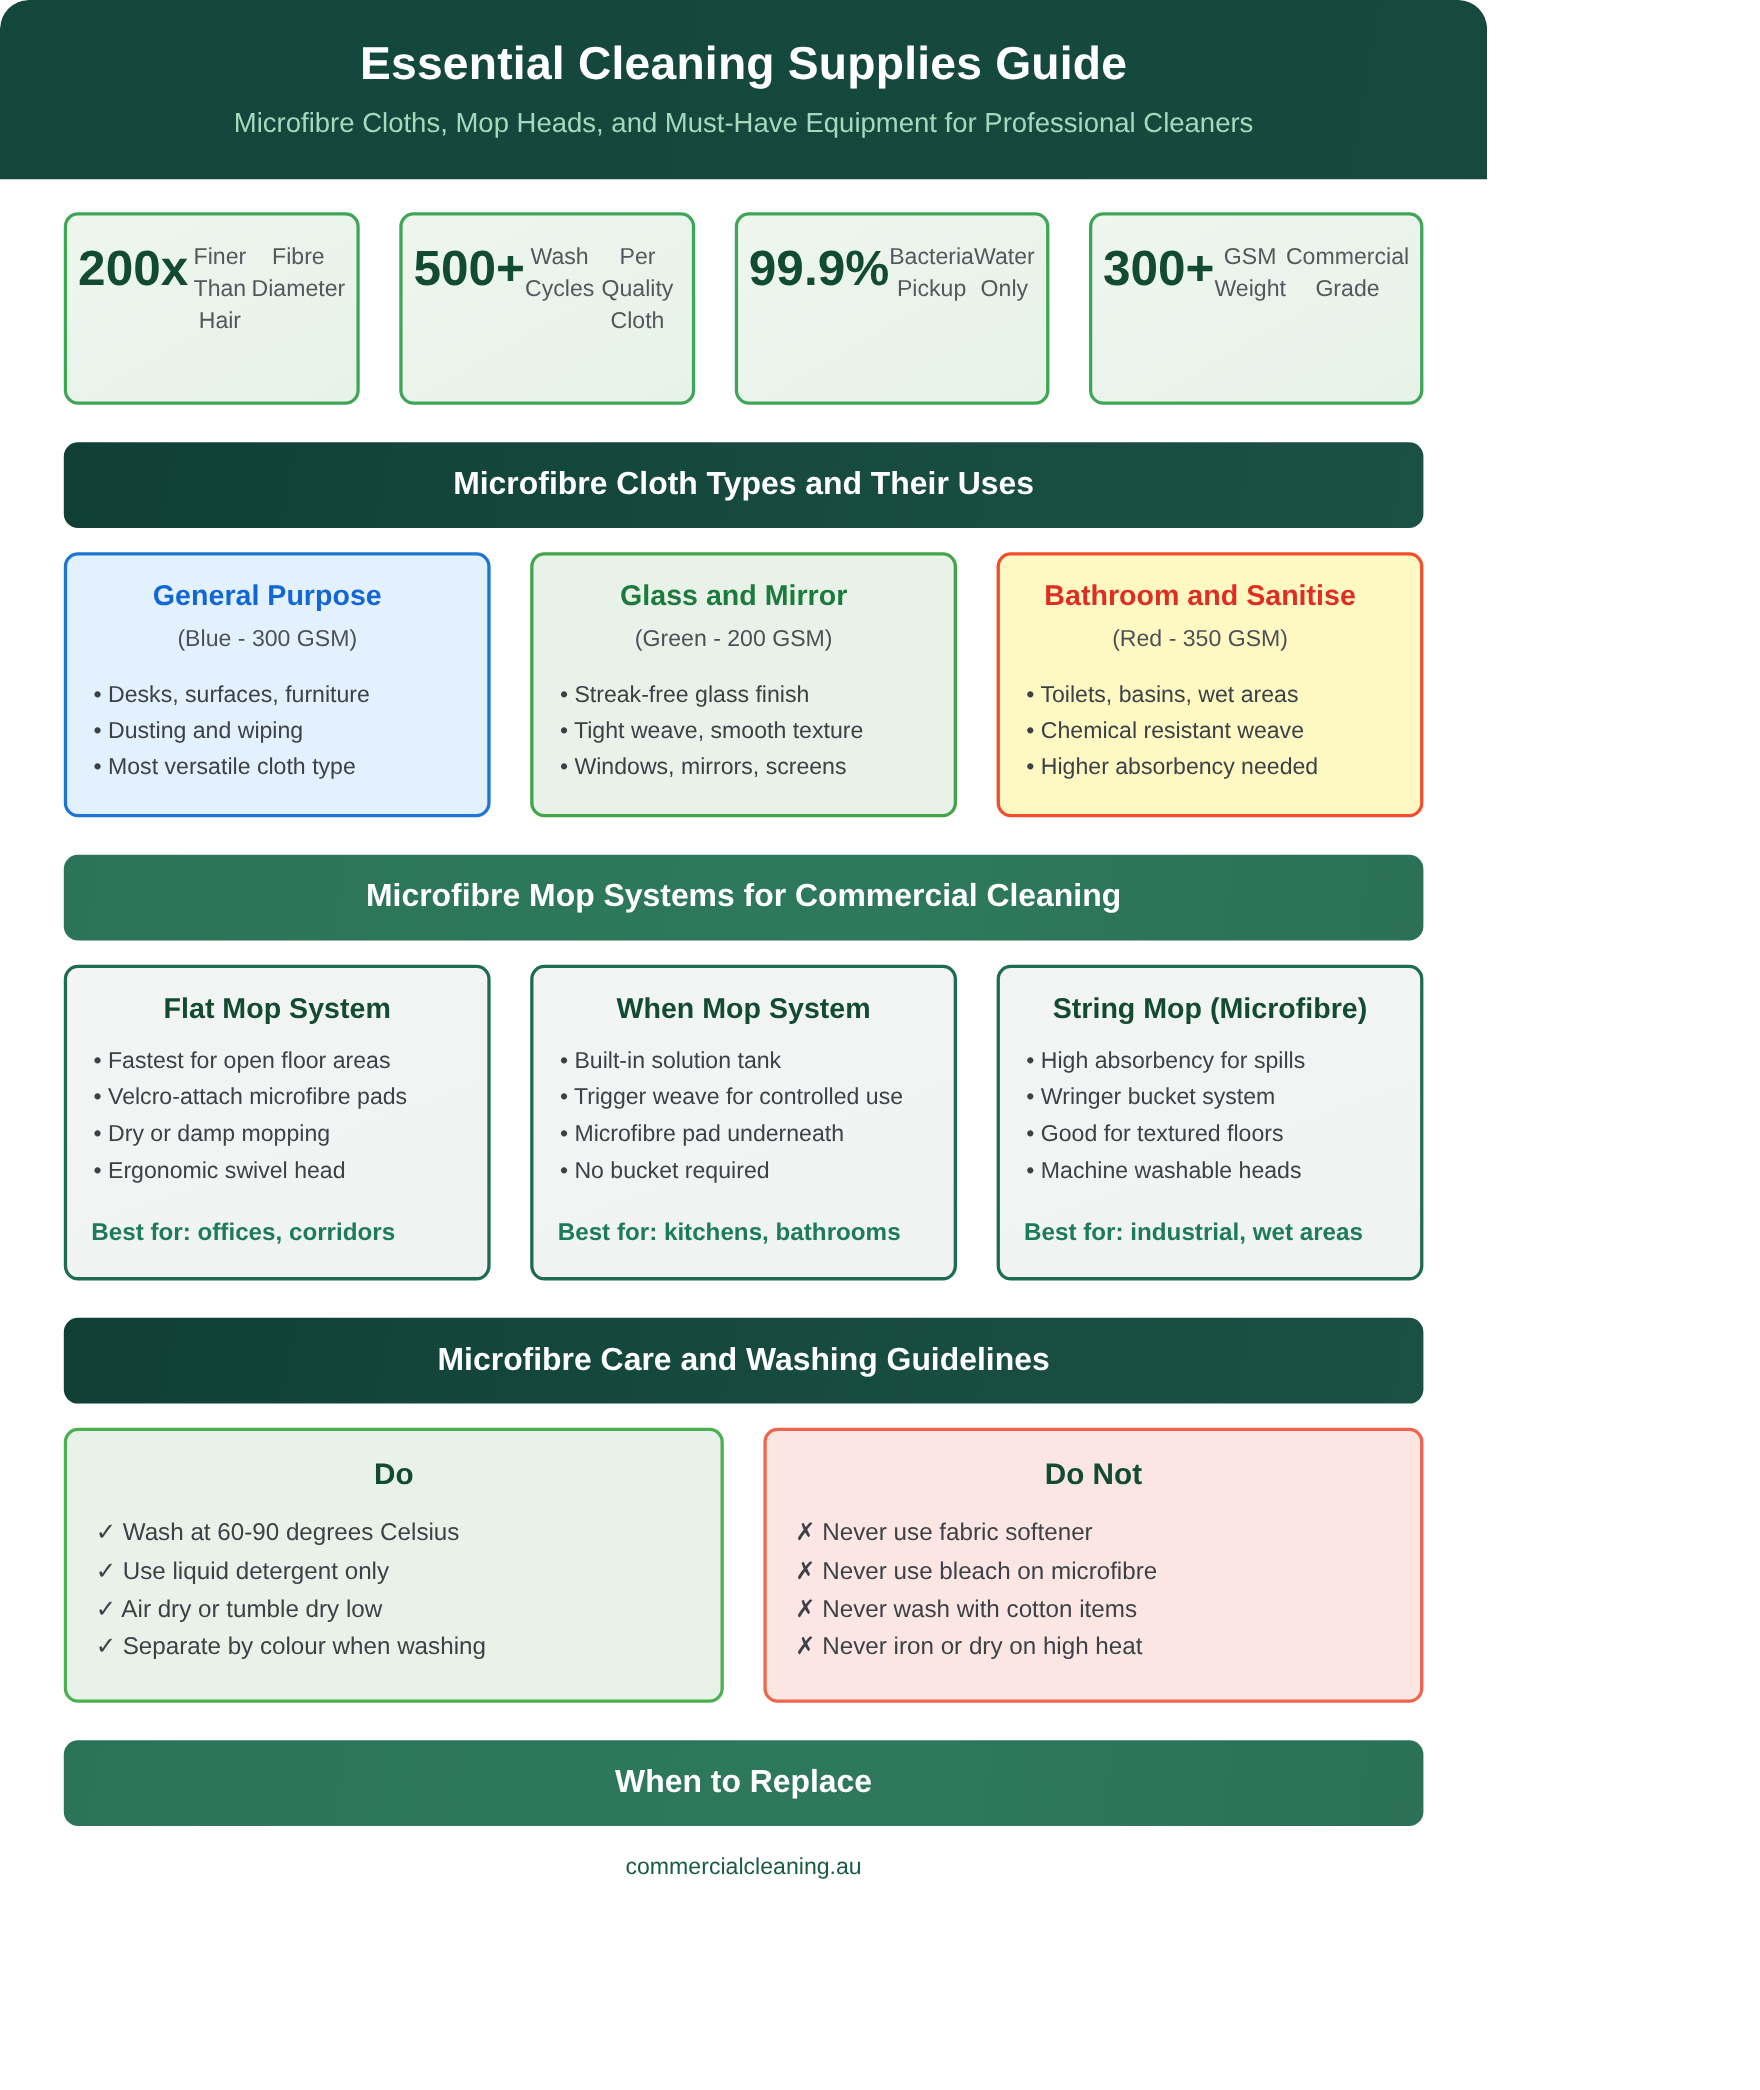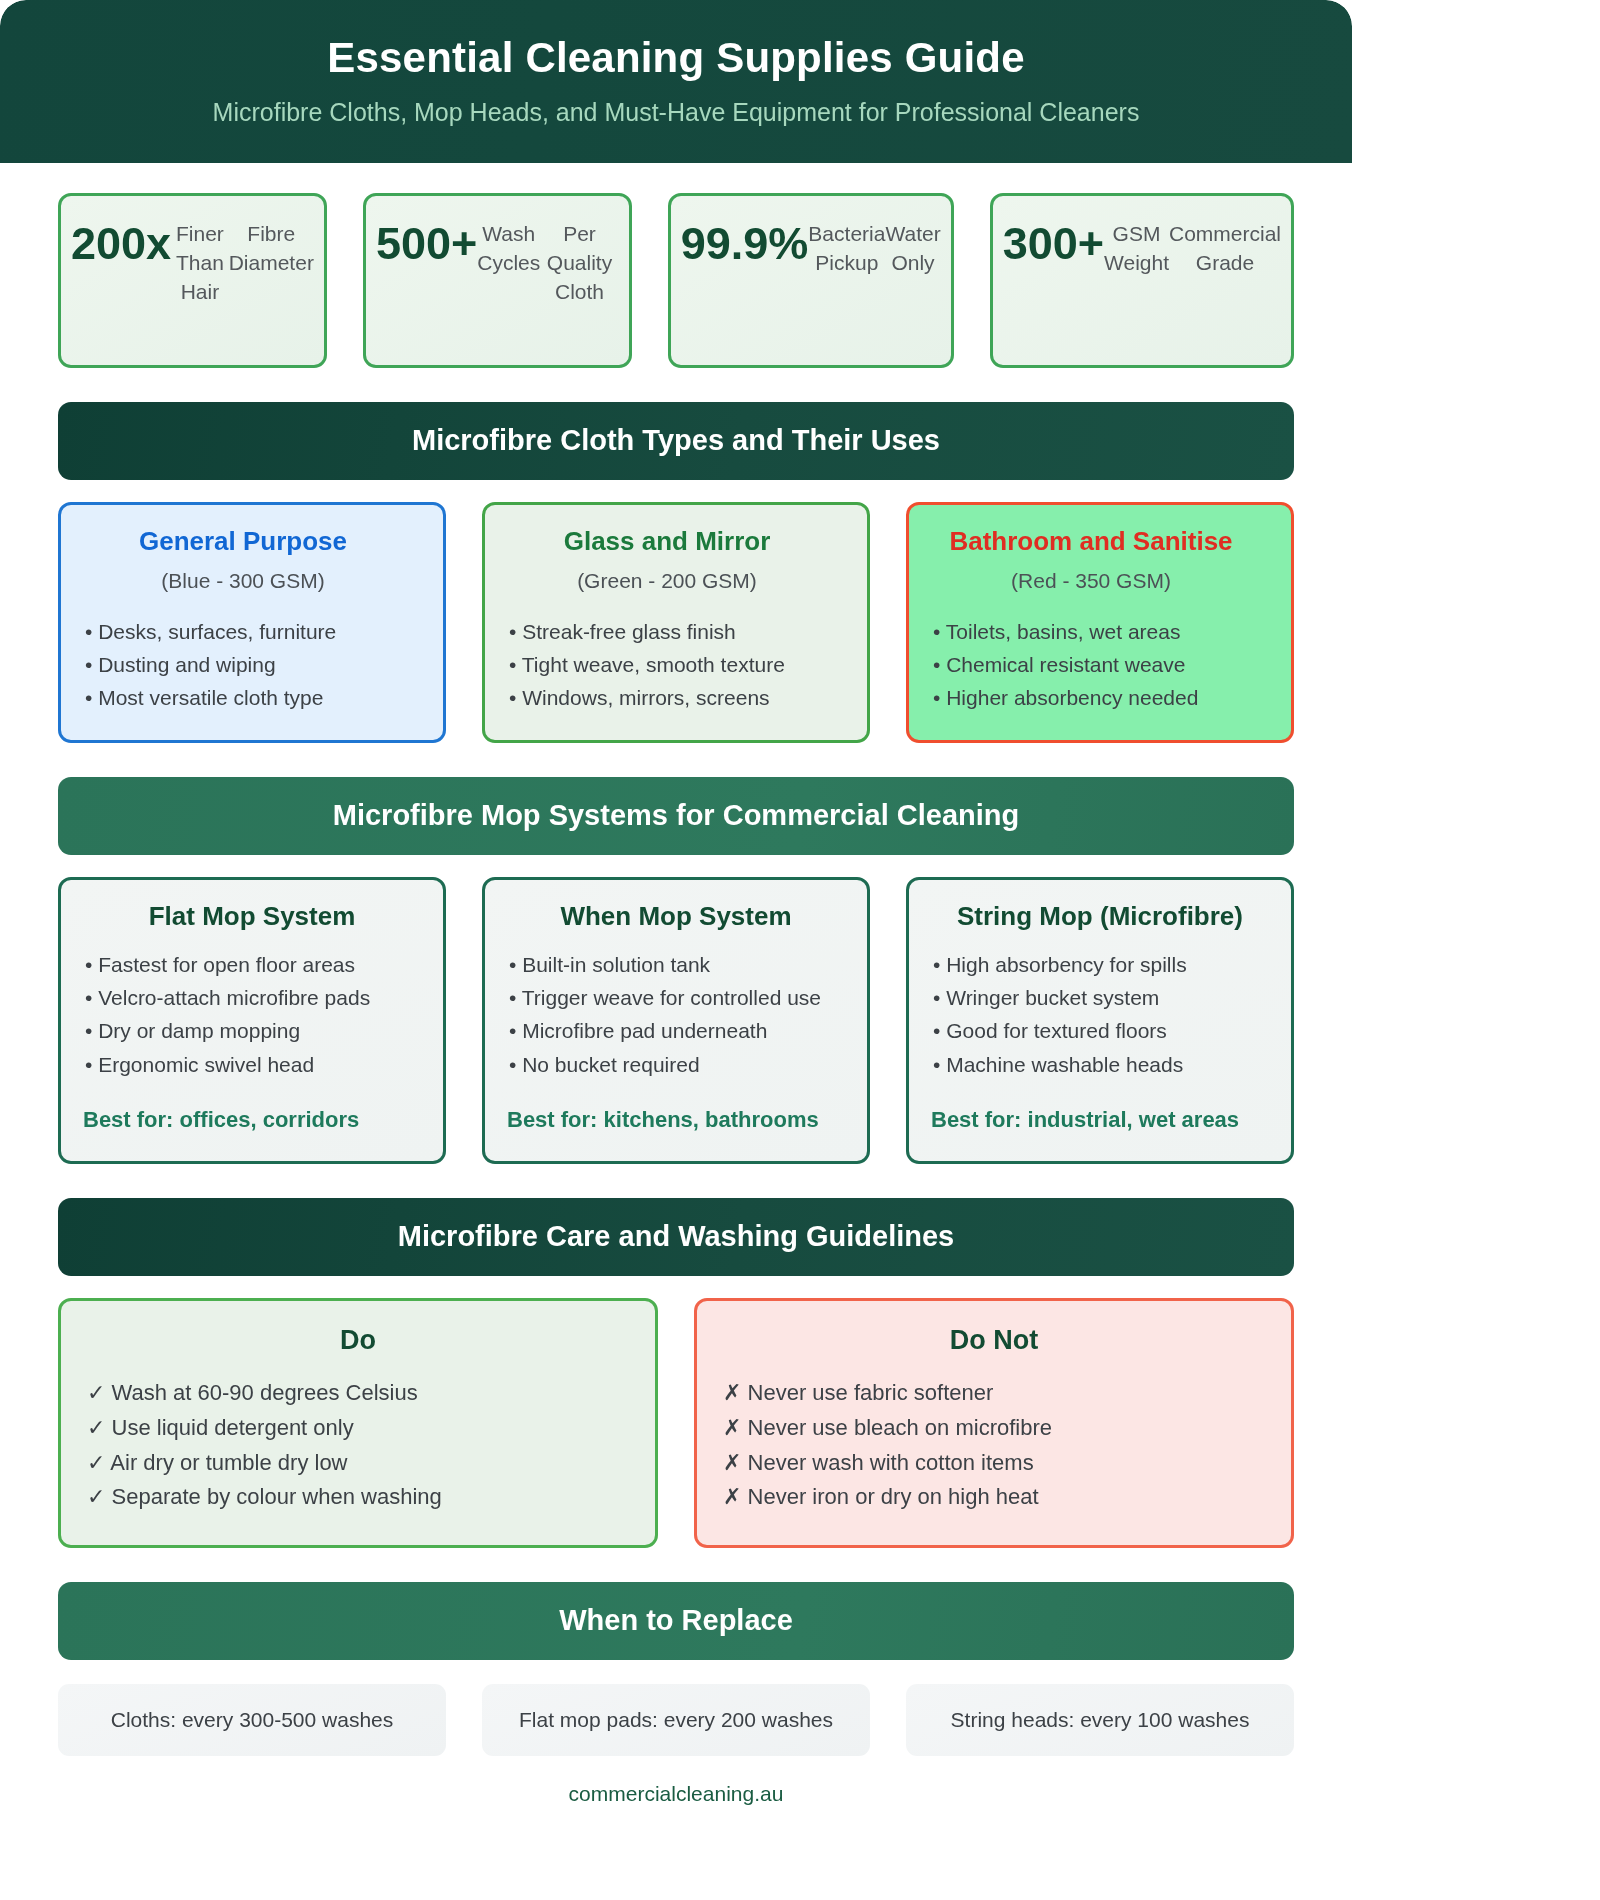--- a/index.html
+++ b/index.html
@@ -111,21 +111,21 @@
   .cloth-row { margin-top: 22px; }
   .cloth-card {
     flex: 1 1 0;
     border-radius: 13px;
     border: 3px solid #1F76D2;
     background: #E3F0FD;
     padding: 22px 40px 26px 22px;
     box-sizing: border-box;
   }
   .cloth-card.green { border-color: #43A548; background: #E9F2E9; }
-  .cloth-card.red   { border-color: #F04E2E; background: #86efac; }
+  .cloth-card.red   { border-color: #F04E2E; background: #fef9c3; }
 
   .cloth-title {
     text-align: center;
     font-size: 26px;
     font-weight: bold;
     color: #1167D4;
     margin-bottom: 12px;
     line-height: 1.15;
   }
   .cloth-card.green .cloth-title { color: #1B7A3C; }
@@ -349,22 +349,17 @@
           <li>✗ Never use fabric softener</li>
           <li>✗ Never use bleach on microfibre</li>
           <li>✗ Never wash with cotton items</li>
           <li>✗ Never iron or dry on high heat</li>
         </ul>
       </div>
     </div>
 
     <div class="banner mid sec-gap">When to Replace</div>
 
-    <div class="row replace-row">
-      <div class="replace-pill">Cloths: every 300-500 washes</div>
-      <div class="replace-pill">Flat mop pads: every 200 washes</div>
-      <div class="replace-pill">String heads: every 100 washes</div>
-    </div>
 
     <div class="foot">commercialcleaning.au</div>
 
   </div>
 </div>
 
 </body></html>

